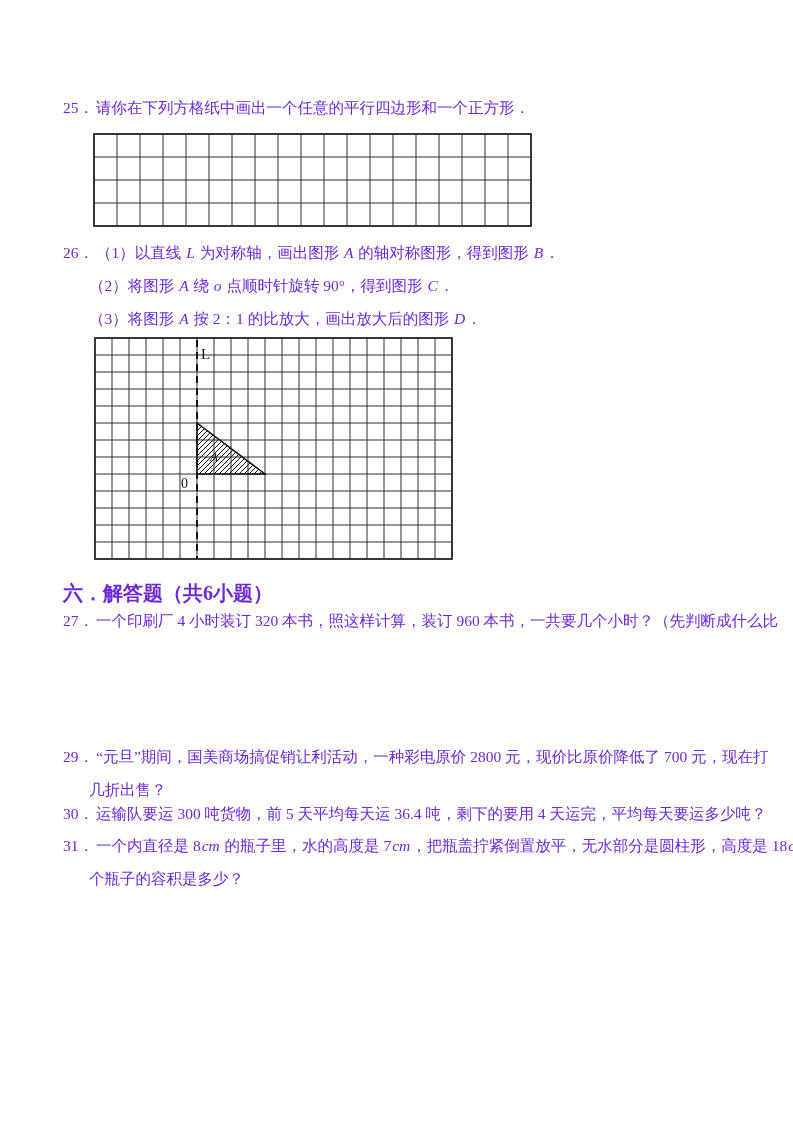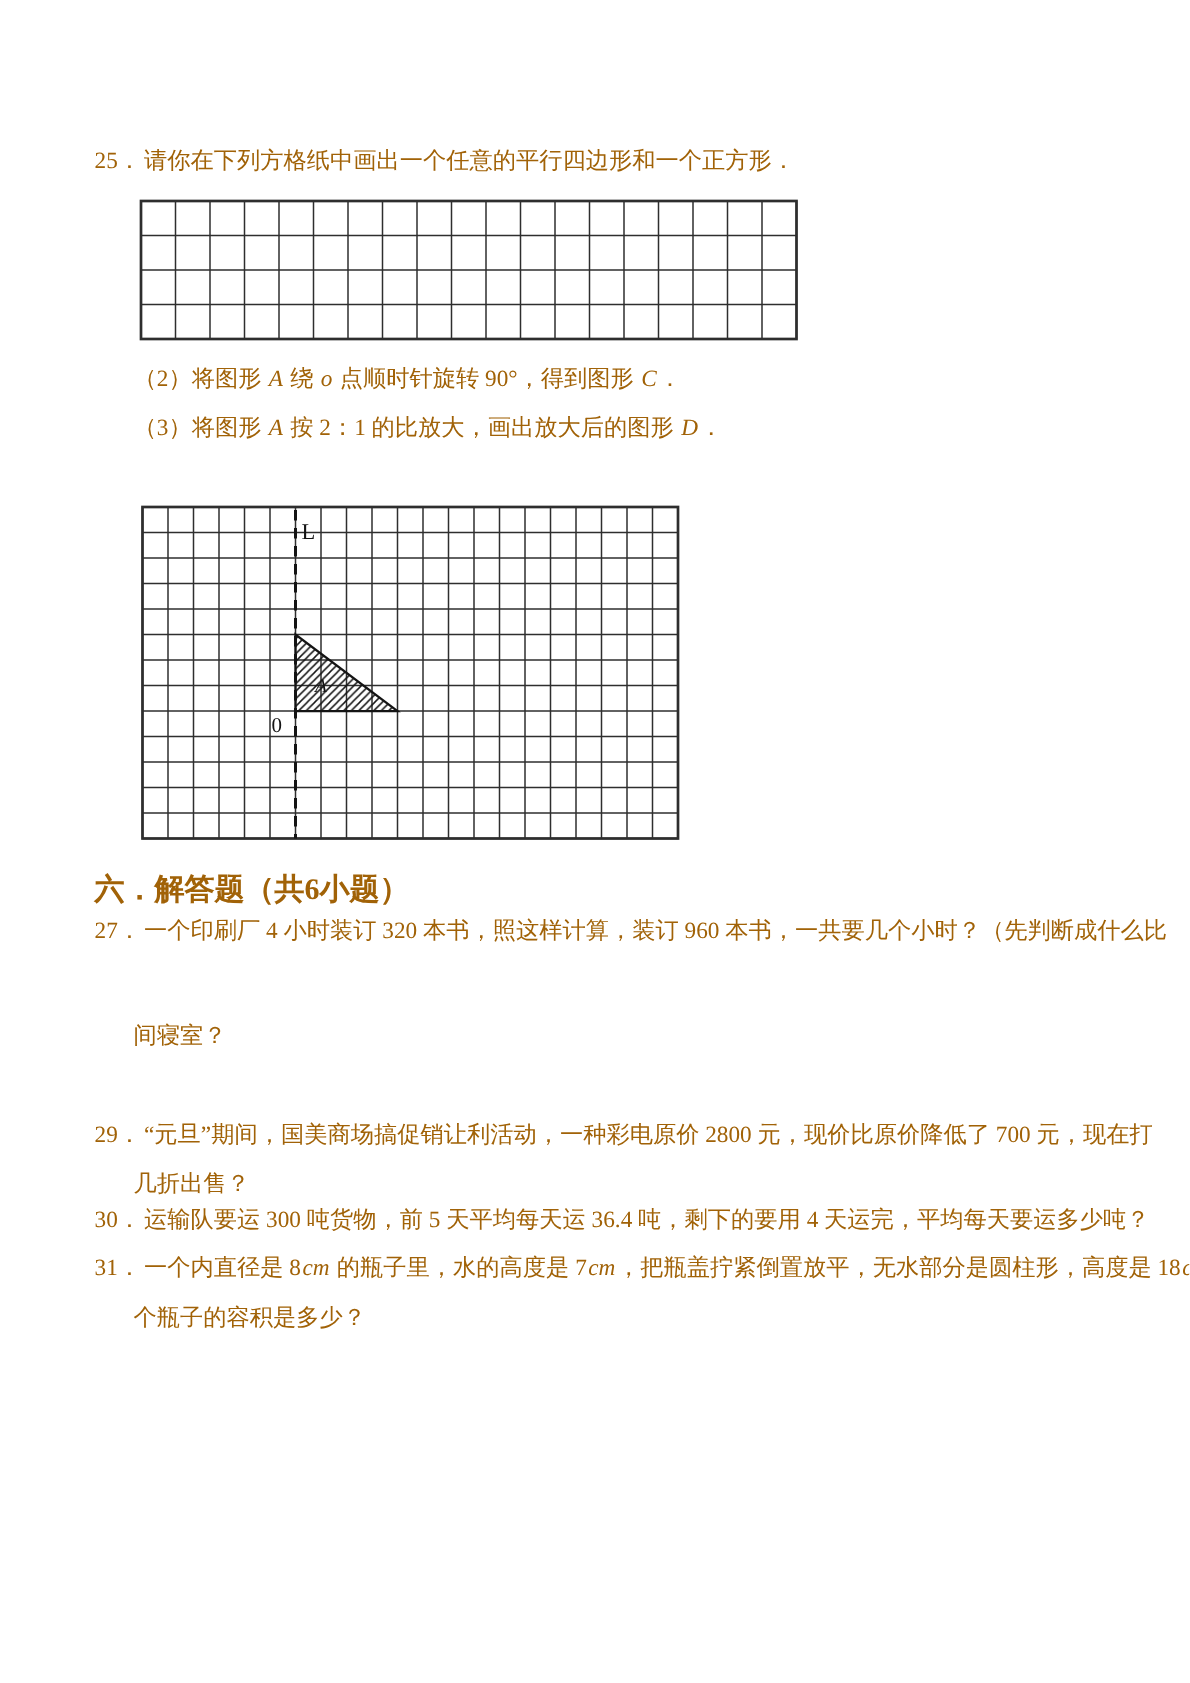--- a/index.html
+++ b/index.html
@@ -1,18 +1,18 @@
 <!DOCTYPE html>
 <html><head>
 <meta charset="utf-8">
 <style>
   html,body{margin:0;padding:0;background:#ffffff;}
   .page{
     position:relative;width:793px;height:990px;background:#ffffff;overflow:hidden;
-    font-family:"Liberation Serif","DejaVu Serif",serif;color:#a16207;
+    font-family:"Liberation Serif","DejaVu Serif",serif;color:#6d28d9;
   }
   .question{position:absolute;left:63px;width:678px;font-size:15.5px;}
   .line{line-height:33px;white-space:nowrap;}
   .line.cont{margin-left:26px;}
   .qnum{display:inline-block;width:33px;}
   .var{font-style:italic;padding:0 1px;}
   .section-header{font-weight:700;font-size:20px;}
   .fig{position:absolute;}
   svg text{font-family:"Liberation Serif","DejaVu Serif",serif;}
 </style>
@@ -59,20 +59,23 @@
           <line x1="0" y1="23" x2="437" y2="23"></line>
           <line x1="0" y1="46" x2="437" y2="46"></line>
           <line x1="0" y1="69" x2="437" y2="69"></line>
           <line x1="0" y1="92" x2="437" y2="92"></line>
         </g>
         <rect x="0" y="0" width="437" height="92" fill="none" stroke="#2e2e2e" stroke-width="1.8"></rect>
       </g>
     </svg>
 
   <div class="question" style="top:236px">
+    <div class="line">
+      <span class="qnum">26．</span><span><span>（1）以直线 </span><span class="var">L</span><span> 为对称轴，画出图形 </span><span class="var">A</span><span> 的轴对称图形，得到图形 </span><span class="var">B</span><span>．</span></span>
+    </div>
     <div class="line cont"><span>（2）将图形 </span><span class="var">A</span><span> 绕 </span><span class="var">o</span><span> 点顺时针旋转 90°，得到图形 </span><span class="var">C</span><span>．</span></div>
     <div class="line cont"><span>（3）将图形 </span><span class="var">A</span><span> 按 2：1 的比放大，画出放大后的图形 </span><span class="var">D</span><span>．</span></div>
   </div>
 
   <svg class="fig" style="top:336px;left:93px" width="361" height="225" viewBox="0 0 361 225">
       <defs>
         <pattern id="hatch2" patternUnits="userSpaceOnUse" width="5" height="5">
           <path d="M0,5 L5,0 M-1,1 L1,-1 M4,6 L6,4" stroke="#141414" stroke-width="1" fill="none"></path>
         </pattern>
       </defs>
@@ -128,21 +131,20 @@
     <div class="line">六．解答题（共6小题）</div>
   </div>
 
   <div class="question" style="top:604px">
     <div class="line">
       <span class="qnum">27．</span><span><span>一个印刷厂 4 小时装订 320 本书，照这样计算，装订 960 本书，一共要几个小时？（先判断成什么比</span></span>
     </div>
   </div>
 
   <div class="question" style="top:674px">
-    <div class="line cont"><span>间寝室？</span></div>
   </div>
 
   <div class="question" style="top:740px">
     <div class="line">
       <span class="qnum">29．</span><span><span>“元旦”期间，国美商场搞促销让利活动，一种彩电原价 2800 元，现价比原价降低了 700 元，现在打</span></span>
     </div>
     <div class="line cont"><span>几折出售？</span></div>
   </div>
 
   <div class="question" style="top:797px">

